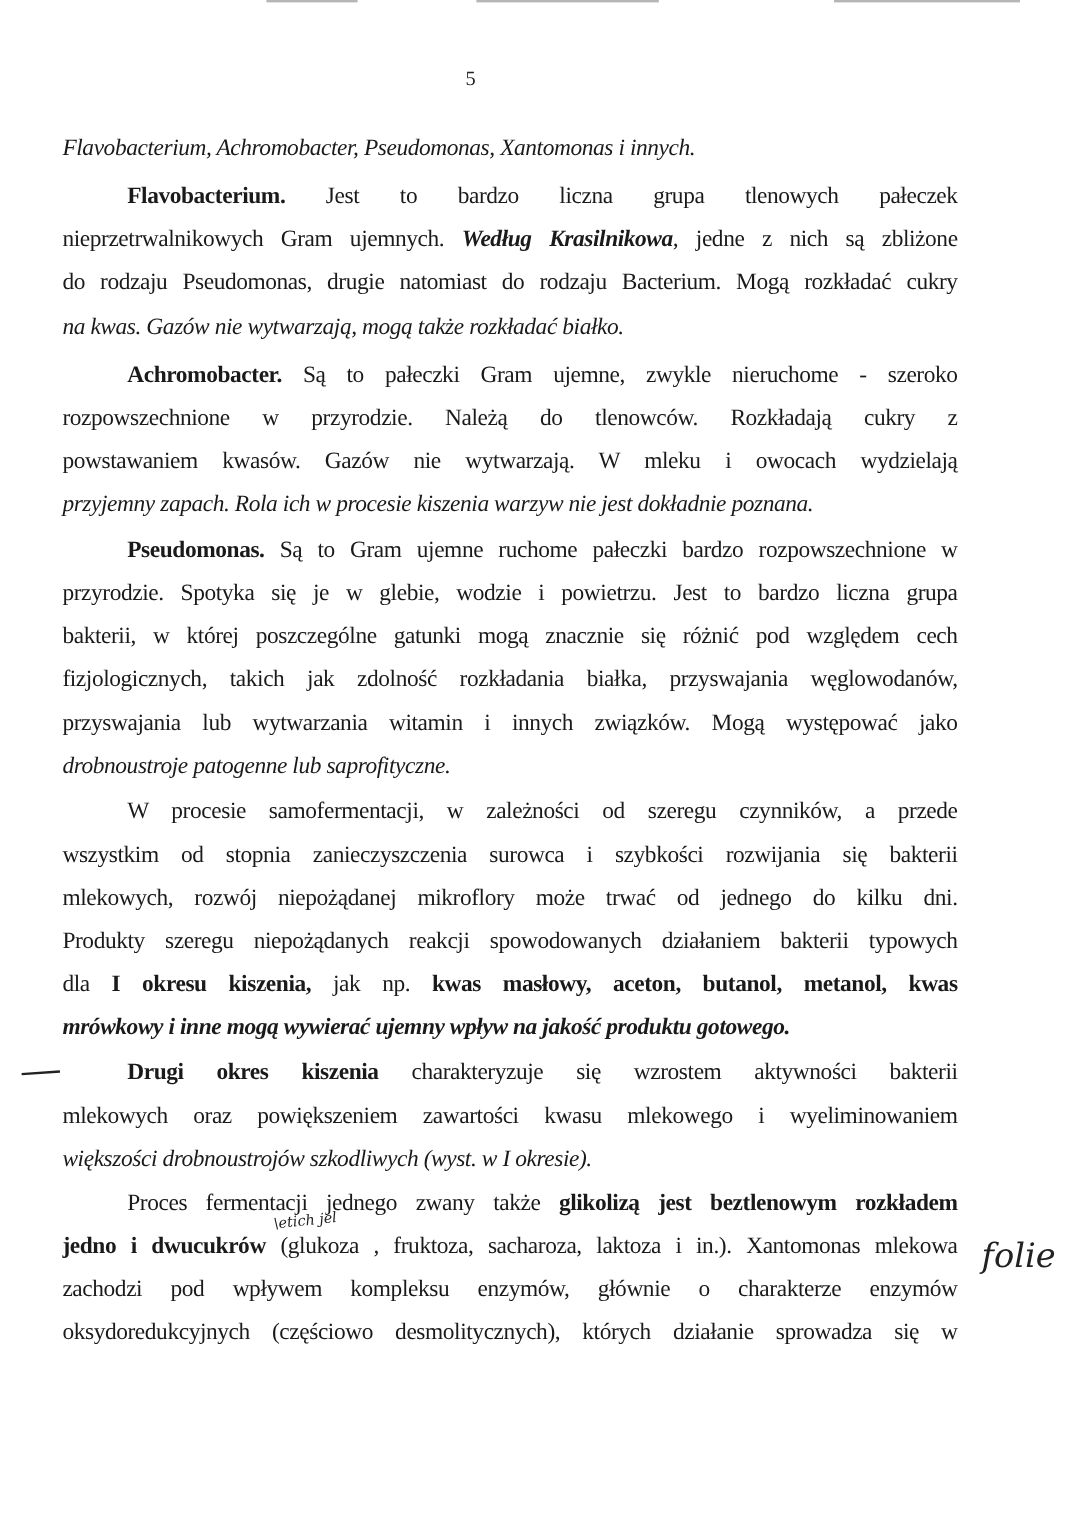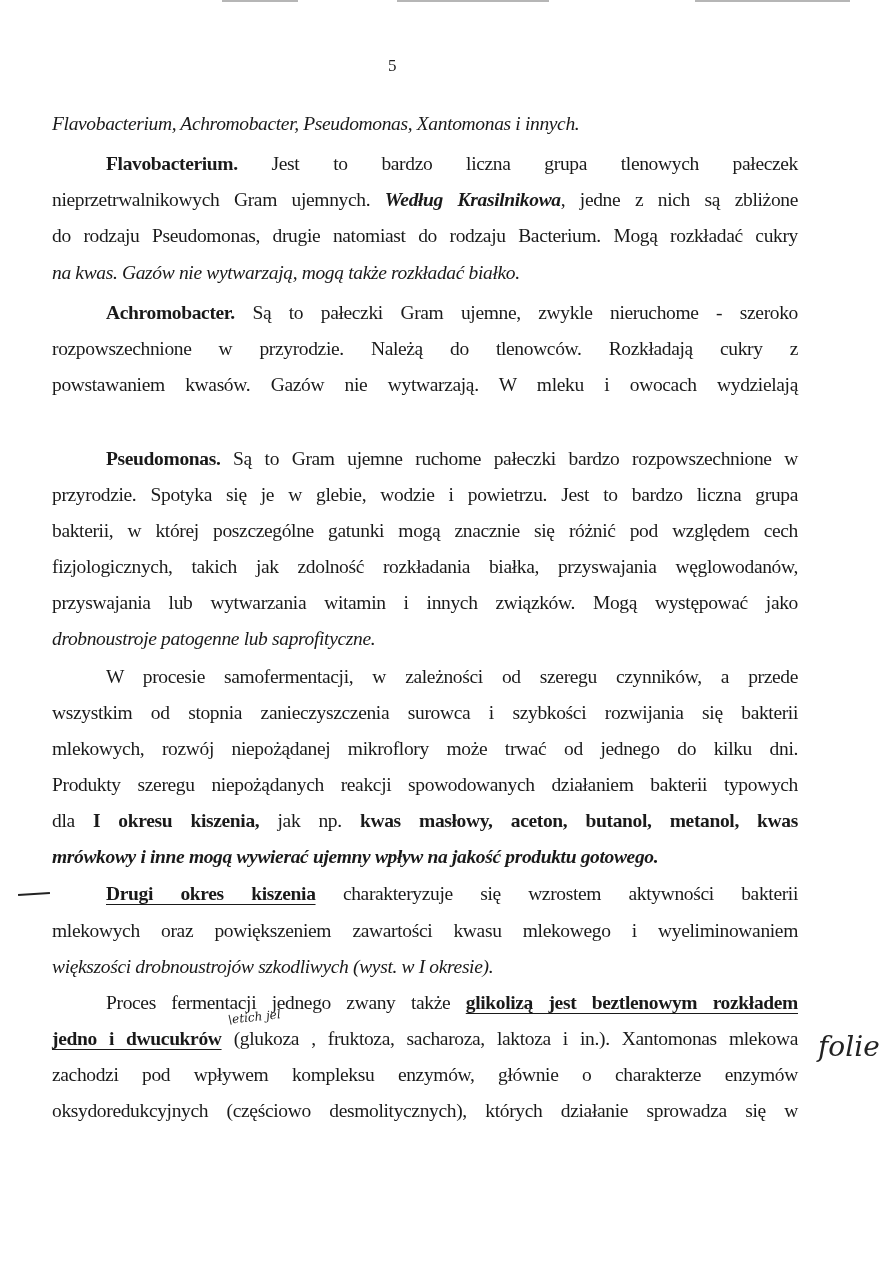--- a/index.html
+++ b/index.html
@@ -11,21 +11,21 @@
     position: absolute; left: 52px; width: 746px; height: 24px;
     font-family: "Liberation Serif", serif; font-size: 19.5px; color: #1a1a1a;
     text-align: justify; text-align-last: justify; white-space: nowrap;
     letter-spacing: -0.35px; transform-origin: left top;
   }
   .line.indent { left: 106px; width: 692px; }
   .line.last { text-align-last: left; font-style: italic; }
   .line > span { white-space: normal; }
   .b { font-weight: bold; }
   .bi { font-weight: bold; font-style: italic; }
-  .u { text-decoration: underline; text-decoration-thickness: 1px; text-underline-offset: 4px; margin-top: 12px; }
+  .u { text-decoration-thickness: 1px; text-underline-offset: 4px; margin-top: 12px; }
   .hand { position: absolute; font-family: "DejaVu Serif", serif; font-style: italic; color: #222; }
   .margin-dash { position: absolute; left: 18px; top: 893px; width: 32px; height: 2px; background: #222; transform: rotate(-4deg); }
 </style>
 </head>
 <body>
 
 <div class="page">
 
   <div class="scanline" style="left:222px;width:76px"></div>
   <div class="scanline" style="left:397px;width:152px"></div>
@@ -36,20 +36,21 @@
   <div class="line last" style="top: 113px; white-space: nowrap; overflow: visible;">Flavobacterium, Achromobacter, Pseudomonas, Xantomonas i innych.</div>
 
   <div class="line indent" style="top: 153px; white-space: nowrap; overflow: visible;"><span class="b">Flavobacterium.</span> <span>Jest to bardzo liczna grupa tlenowych pałeczek</span></div>
   <div class="line" style="top: 189px; white-space: nowrap; overflow: visible;"><span>nieprzetrwalnikowych  Gram ujemnych. </span><span class="bi">Według Krasilnikowa</span><span>, jedne z nich są zbliżone</span></div>
   <div class="line" style="top: 225px; white-space: nowrap; overflow: visible;">do rodzaju Pseudomonas, drugie natomiast do rodzaju Bacterium. Mogą rozkładać cukry</div>
   <div class="line last" style="top: 262px; white-space: nowrap; overflow: visible;">na kwas. Gazów nie wytwarzają, mogą także rozkładać białko.</div>
 
   <div class="line indent" style="top: 302px; white-space: nowrap; overflow: visible;"><span class="b">Achromobacter.</span> <span>Są to pałeczki Gram ujemne, zwykle nieruchome - szeroko</span></div>
   <div class="line" style="top: 374px; white-space: nowrap; overflow: visible;">powstawaniem kwasów. Gazów nie wytwarzają. W mleku i owocach wydzielają</div>
   <div class="line" style="top: 338px; white-space: nowrap; overflow: visible;">rozpowszechnione w przyrodzie. Należą do tlenowców. Rozkładają cukry z</div>
+  <div class="line last" style="top: 410px; white-space: nowrap; overflow: visible;">przyjemny zapach. Rola ich w procesie kiszenia warzyw nie jest dokładnie poznana.</div>
 
   <div class="line indent" style="top: 448px; white-space: nowrap; overflow: visible;"><span class="b">Pseudomonas.</span> <span>Są to Gram ujemne ruchome pałeczki bardzo rozpowszechnione w</span></div>
   <div class="line" style="top: 484px; white-space: nowrap; overflow: visible;">przyrodzie. Spotyka się je w glebie, wodzie i powietrzu. Jest to bardzo liczna grupa</div>
   <div class="line" style="top: 520px; white-space: nowrap; overflow: visible;">bakterii, w której poszczególne gatunki mogą znacznie się różnić pod względem cech</div>
   <div class="line" style="top: 556px; white-space: nowrap; overflow: visible;">fizjologicznych, takich jak zdolność rozkładania białka, przyswajania węglowodanów,</div>
   <div class="line" style="top: 592px; white-space: nowrap; overflow: visible;">przyswajania lub wytwarzania witamin i innych związków. Mogą występować jako</div>
   <div class="line last" style="top: 628px; white-space: nowrap; overflow: visible;">drobnoustroje patogenne lub saprofityczne.</div>
 
   <div class="line indent" style="top: 666px; white-space: nowrap; overflow: visible;">W procesie samofermentacji, w zależności od szeregu czynników, a przede</div>
   <div class="line" style="top: 702px; white-space: nowrap; overflow: visible;">wszystkim od stopnia zanieczyszczenia surowca i szybkości rozwijania się bakterii</div>

